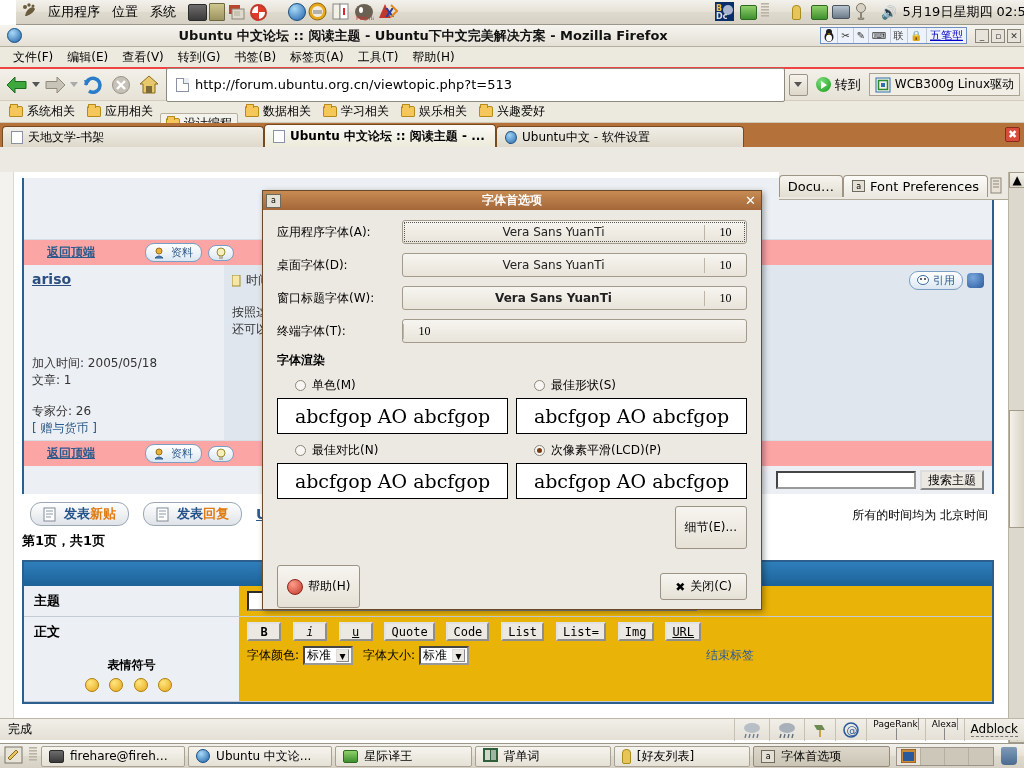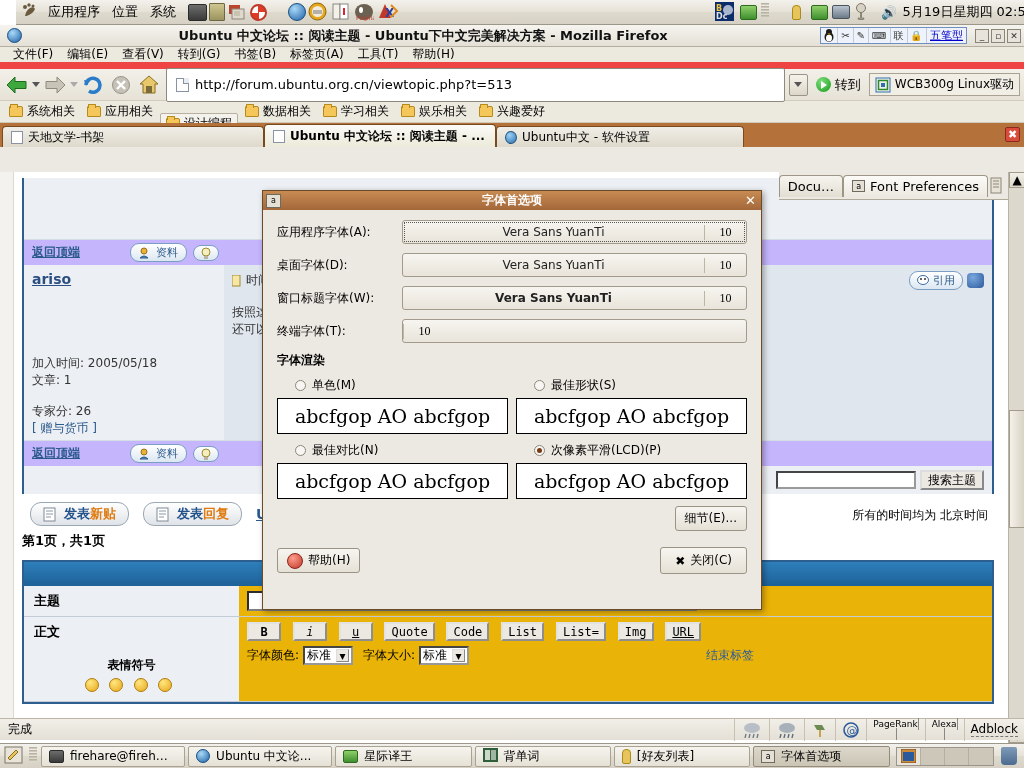--- a/index.html
+++ b/index.html
@@ -32,21 +32,21 @@
   .ime-bar {
     display:flex; align-items:center; border:1px solid #6f8fc0; background:#eef2fa;
     height:17px; margin-right:6px; font-size:10px;
   }
   .ime-cell { padding:0 3px; border-right:1px solid #c3cbd8; height:100%; display:flex; align-items:center; color:#333; }
   .ime-cell:last-child { border-right:none; }
   .ime-zh { color:#0000cc; text-decoration:underline; font-size:11px; }
   .wbtn { width:14px; height:14px; border:1px solid #8a8578; background:#e8e4db; margin-left:2px;
           display:flex; align-items:center; justify-content:center; font-size:9px; color:#333; }
   #ff-menubar { height:22px; display:flex; align-items:center; padding-left:6px;
-    background:#eceadf; border-bottom:7px solid #ef4444; }
+    background:#eceadf; border-bottom:2px solid #ef4444; }
   #ff-menubar .mi { padding:2px 7px; font-size:12px; color:#000; white-space:nowrap; }
   #ff-navbar { height:32px; display:flex; align-items:center; padding:0 4px; gap:2px;
     background:linear-gradient(to bottom,#f2f0e9,#e6e2d7); border-bottom:1px solid #d2ccbd; }
   .navicon { width:26px; height:26px; display:flex; align-items:center; justify-content:center; position:relative; }
   .dropcaret { width:0;height:0;border-left:4px solid transparent;border-right:4px solid transparent;border-top:5px solid #555; }
   #urlbar { flex:1; height:34px; background:#fff; border:1px solid #8e897c; border-radius:2px;
     display:flex; align-items:center; padding:0 7px; margin:0 2px; }
   #urlbar .favicon { width:13px; height:14px; background:#fff; border:1px solid #8a93a6; margin:0 4px 0 2px; position:relative; }
   #urlbar .favicon:after { content:""; position:absolute; right:-1px; top:-1px; width:5px;height:5px;
     background:#e9ecf2; border-left:1px solid #8a93a6; border-bottom:1px solid #8a93a6; }
@@ -78,21 +78,21 @@
     color:#fff; font-size:11px; font-weight:bold; line-height:1; }
   
   #ff-content { position:absolute; left:0; top:147px; width:1024px; height:571px; background:#fff; overflow:hidden; }
   #page { position:absolute; left:0; top:0; width:1008px; height:555px; background:#ffffff; overflow:hidden; }
   .forum-outer { margin:6px 14px 0 22px; border-left:2px solid #2c5f8e; border-right:2px solid #2c5f8e; }
   .postrow { display:flex; border-bottom:1px solid #d5dde5; }
   .post-left { width:200px; background:#eceff3; padding:6px 8px; font-size:12px; color:#333; }
   .post-right { flex:1; background:#dfe6ee; padding:6px 8px; font-size:12px; color:#333; position:relative; }
   .uname { color:#2b4f81; font-weight:bold; text-decoration:underline; font-size:14px; }
   .blink { color:#2b5a8c; text-decoration:underline; font-weight:bold; }
-  .retop { background:#c4b5fd; padding:3px 8px; display:flex; align-items:center; }
+  .retop { background:#fca5a5; padding:3px 23px; display:flex; align-items:center; }
   .btn-pill { display:inline-flex; align-items:center; gap:4px; border:1px solid #7a9ec4; border-radius:9px;
     background:linear-gradient(to bottom,#ffffff,#dce7f2); padding:1px 8px; font-size:11px; color:#2b5a8c; }
   .quote-pill { display:inline-flex; align-items:center; gap:3px; border:1px solid #7a9ec4; border-radius:9px;
     background:linear-gradient(to bottom,#ffffff,#dce7f2); padding:1px 7px; font-size:11px; color:#2b5a8c; }
   .blue-dot { width:17px;height:15px;border-radius:4px;background:radial-gradient(circle at 35% 30%,#7aa7dd,#2b5a9c); display:inline-block;}
   .searchrow { background:#eceff3; padding:4px 8px; display:flex; justify-content:flex-end; align-items:center; gap:4px; }
   .searchrow input { width:140px; height:18px; border:2px inset #999; font-size:12px; }
   .searchrow button { height:20px; font-size:12px; border:2px outset #ddd; background:#ece9e2; padding:0 6px; font-family:inherit; }
   .bigbtns { display:flex; align-items:center; gap:14px; padding:8px 0 2px 8px; }
   .gbtn { display:inline-flex; align-items:center; gap:5px; border:1px solid #9aa7b5; border-radius:11px;
@@ -153,21 +153,21 @@
   .fr-size { width:42px; text-align:center; font-size:12px; border-left:1px solid #bdb6a6;font-family:Liberation Serif, serif; }
   .sect-title { font-weight:bold; font-size:12px; margin:6px 0 6px 0; }
   .rad-grid { display:grid; grid-template-columns:1fr 1fr; gap:0 8px; }
   .radline { display:flex; align-items:center; gap:6px; font-size:12px; padding:2px 0 4px 18px; }
   .radio { width:11px;height:11px;border-radius:50%;border:1px solid #8d8779;background:#f7f6f2; display:inline-block; position:relative;}
   .radio.on:after { content:""; position:absolute; left:2px; top:2px; width:5px;height:5px;border-radius:50%;background:#7a3a12;}
   .prev { border:1px solid #000; background:#fff; height:36px; display:flex; align-items:center;
     justify-content:center; font-family:"DejaVu Serif","Liberation Serif",serif; font-size:19px; white-space:nowrap; overflow:hidden; }
   .det-row { display:flex; justify-content:flex-end; margin-top:7px; }
   .dbtn { border:1px solid #9a9386; border-radius:3px; background:linear-gradient(to bottom,#f7f5f0,#e5e1d6);
-    font-size:12px; padding:3px 9px; display:inline-flex; align-items:center; gap:5px; font-family:inherit; }
+    font-size:12px; padding:12px 9px; display:inline-flex; align-items:center; gap:5px; font-family:inherit; }
   .fd-foot { display:flex; justify-content:space-between; align-items:center; margin-top:16px; }
   .help-ico { width:16px;height:16px;border-radius:50%;background:radial-gradient(circle at 35% 30%,#ff9c8a,#c0392b); border:1px solid #8c2418;}
   
   #statusbar { position:absolute; left:0; top:718px; width:1024px; height:22px;
     background:linear-gradient(to bottom,#f1efe8,#e4e0d6); border-top:1px solid #bdb7a8;
     display:flex; align-items:center; font-size:12px; }
   #statusbar .st-text { padding-left:8px; flex:1; }
   .st-cell { border-left:1px solid #c7c1b2; height:22px; display:flex; align-items:center; padding:0 6px; }
   .pr-box { font-size:9px; text-align:center; line-height:1.1; }
   .pr-bar { width:62px;height:6px;border:1px solid #888;background:#fff; }

